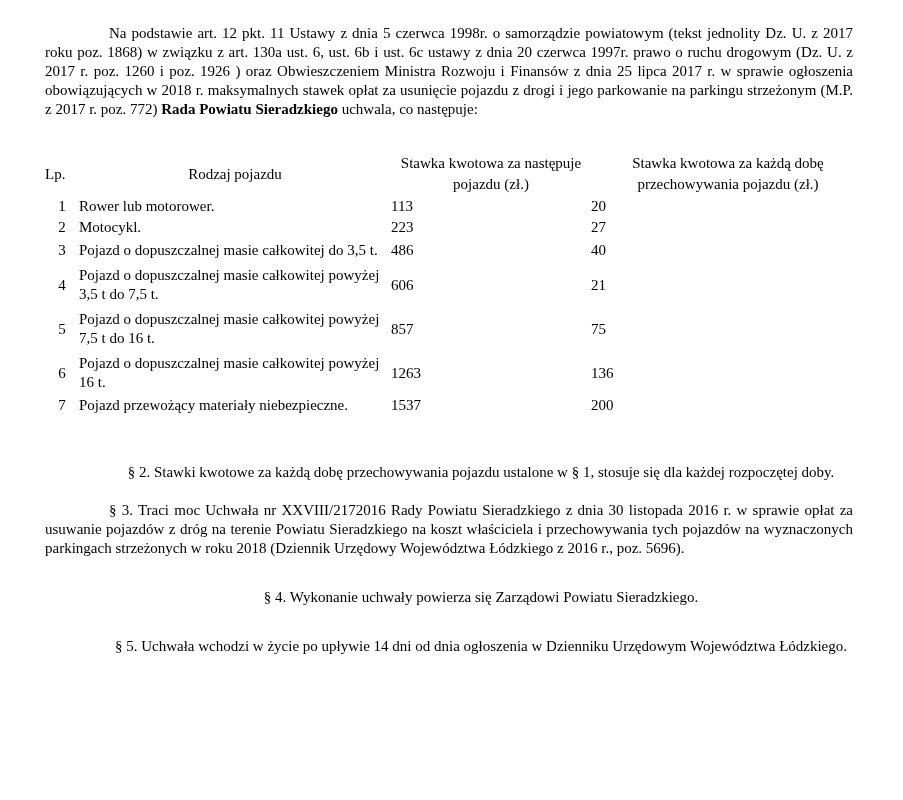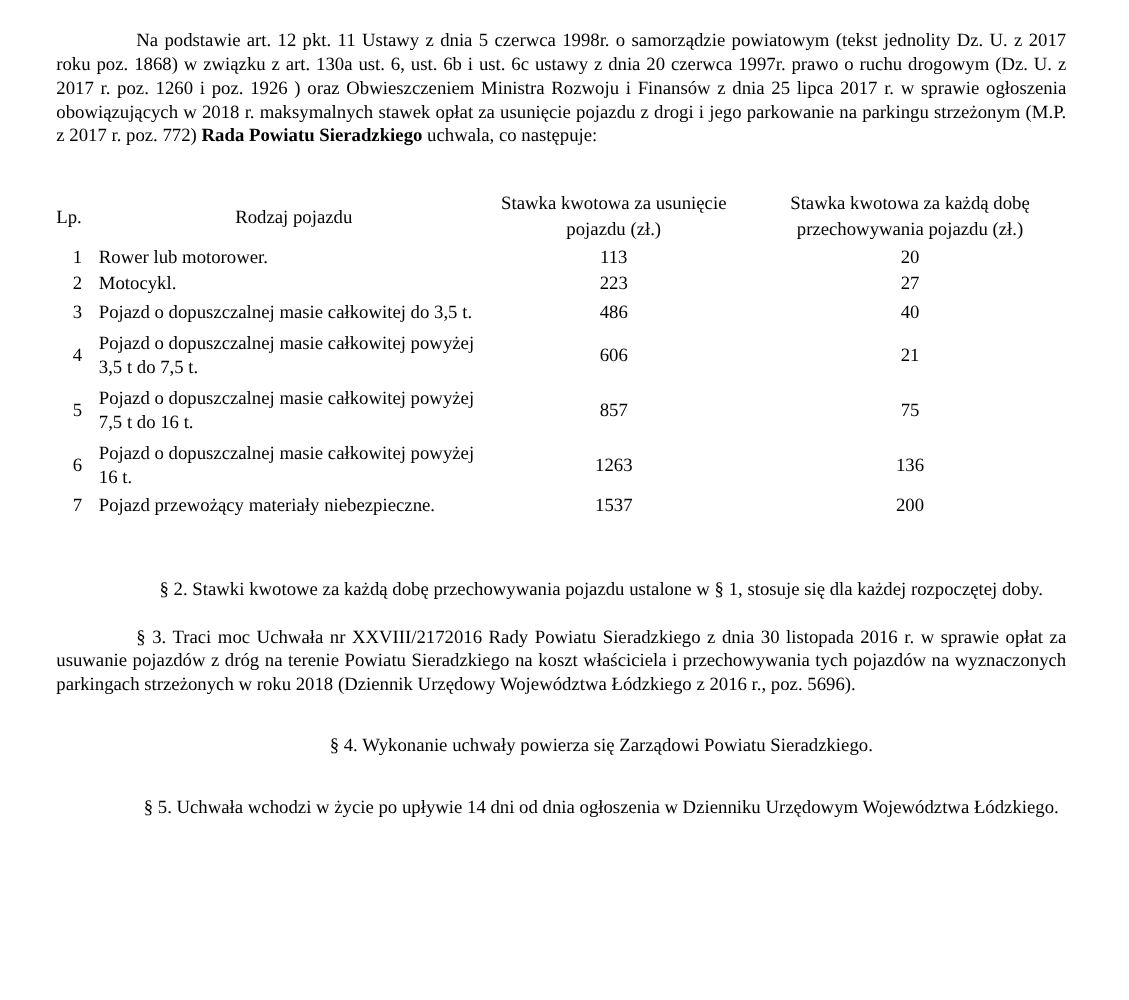--- a/index.html
+++ b/index.html
@@ -47,21 +47,21 @@
   }
   col.c-lp      { width: 34px; }
   col.c-type    { width: 312px; }
   col.c-removal { width: 200px; }
   col.c-storage { width: 274px; }
   th.h-lp   { text-align: left;  font-weight: bold; vertical-align: middle; }
   th.h-type { text-align: center; font-weight: bold; vertical-align: middle; }
   th.h-rate { text-align: center; font-weight: bold; line-height: 21px; }
   td.c-lp   { text-align: center; vertical-align: top; padding-top: 2px; }
   td.c-type { text-align: left; padding-right: 14px; }
-  td.c-num  { text-align: center; }
+  td.c-num  { text-align: left; }
   tr.row-pad td { padding-top: 3px; padding-bottom: 3px; }
 </style>
 </head>
 <body>
 
 <div class="page">
 
   <p class="para"><span>Na podstawie art. 12 pkt. 11 Ustawy z dnia 5 czerwca 1998r. o samorządzie powiatowym (tekst jednolity Dz. U. z 2017 roku poz. 1868) w związku z art. 130a ust. 6, ust. 6b i ust. 6c ustawy z dnia 20 czerwca 1997r. prawo o ruchu drogowym (Dz. U. z 2017 r. poz. 1260 i poz. 1926 ) oraz Obwieszczeniem Ministra Rozwoju i Finansów z dnia 25 lipca 2017 r. w sprawie ogłoszenia obowiązujących w 2018 r. maksymalnych stawek opłat za usunięcie pojazdu z drogi i jego parkowanie na parkingu strzeżonym (M.P. z 2017 r. poz. 772) </span><span class="bold">Rada Powiatu Sieradzkiego</span><span> uchwala, co następuje:</span></p>
 
 
@@ -70,21 +70,21 @@
       <col class="c-lp">
         <col class="c-type">
         <col class="c-removal">
         <col class="c-storage">
     </colgroup>
     <thead>
       <tr>
         <th class="h-lp">Lp.</th>
         <th class="h-type">Rodzaj pojazdu</th>
         <th class="h-rate">
-          <div>Stawka kwotowa za usunięcie</div>
+          <div>Stawka kwotowa za następuje</div>
           <div>pojazdu (zł.)</div>
         </th>
         <th class="h-rate">
           <div>Stawka kwotowa za każdą dobę</div>
           <div>przechowywania pojazdu (zł.)</div>
         </th>
       </tr>
     </thead>
     <tbody>
       <tr>

